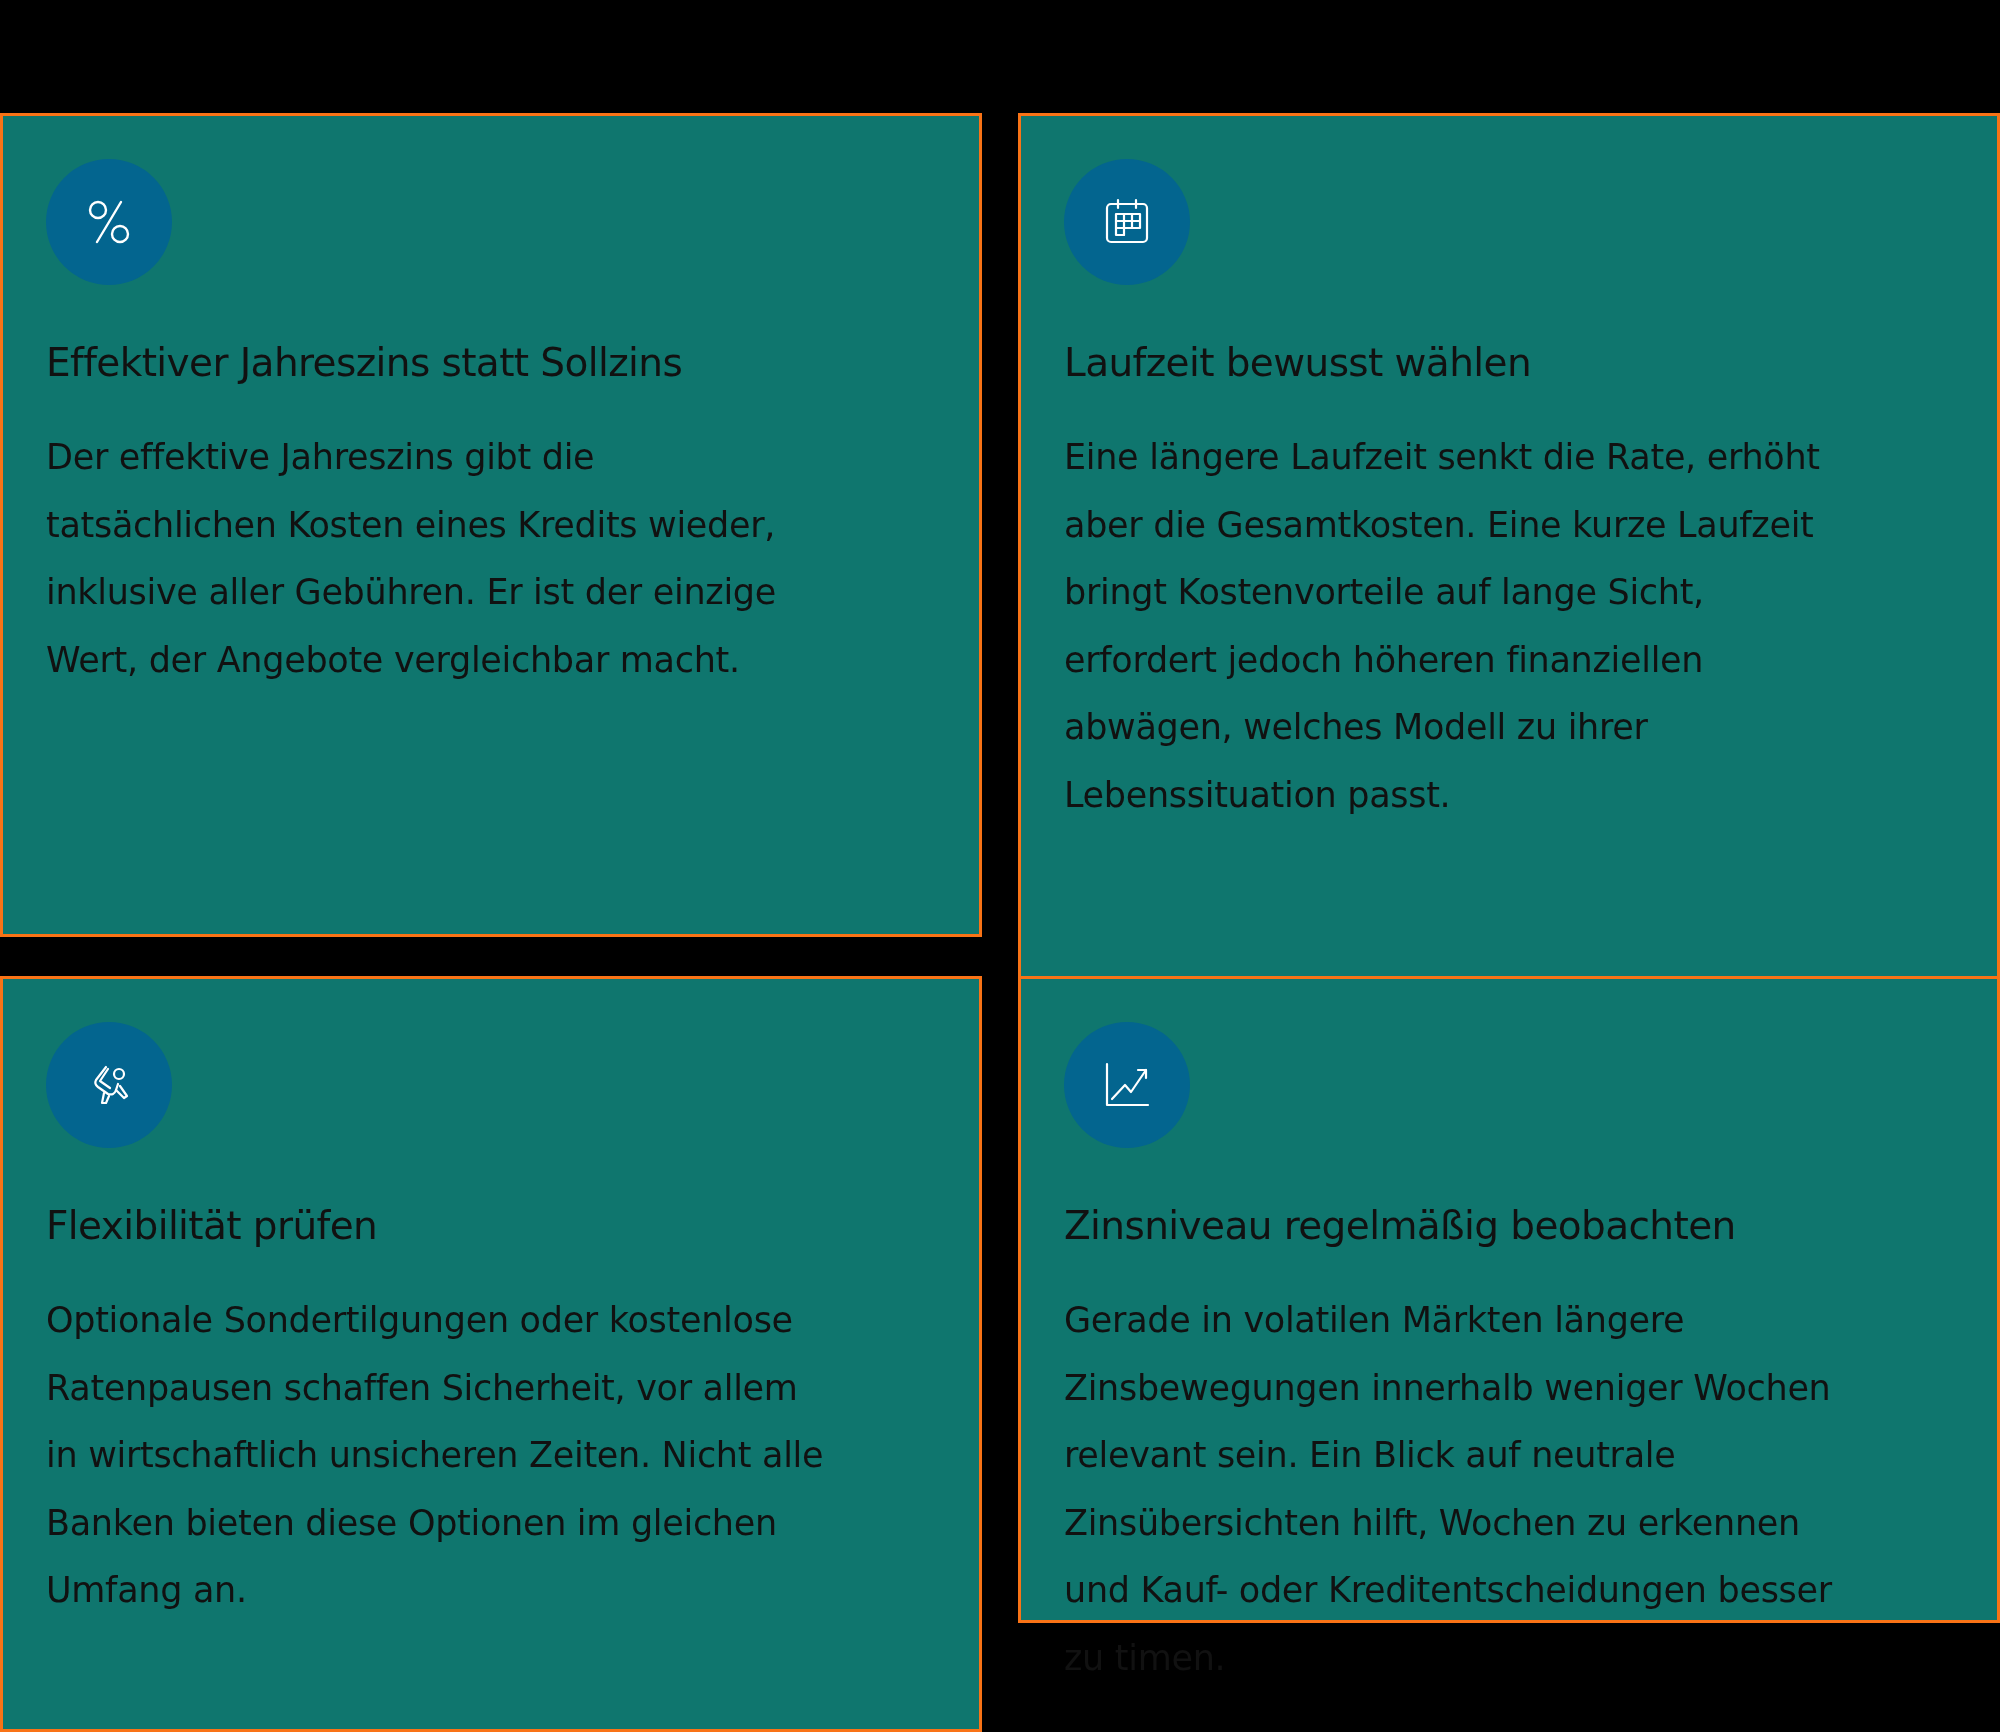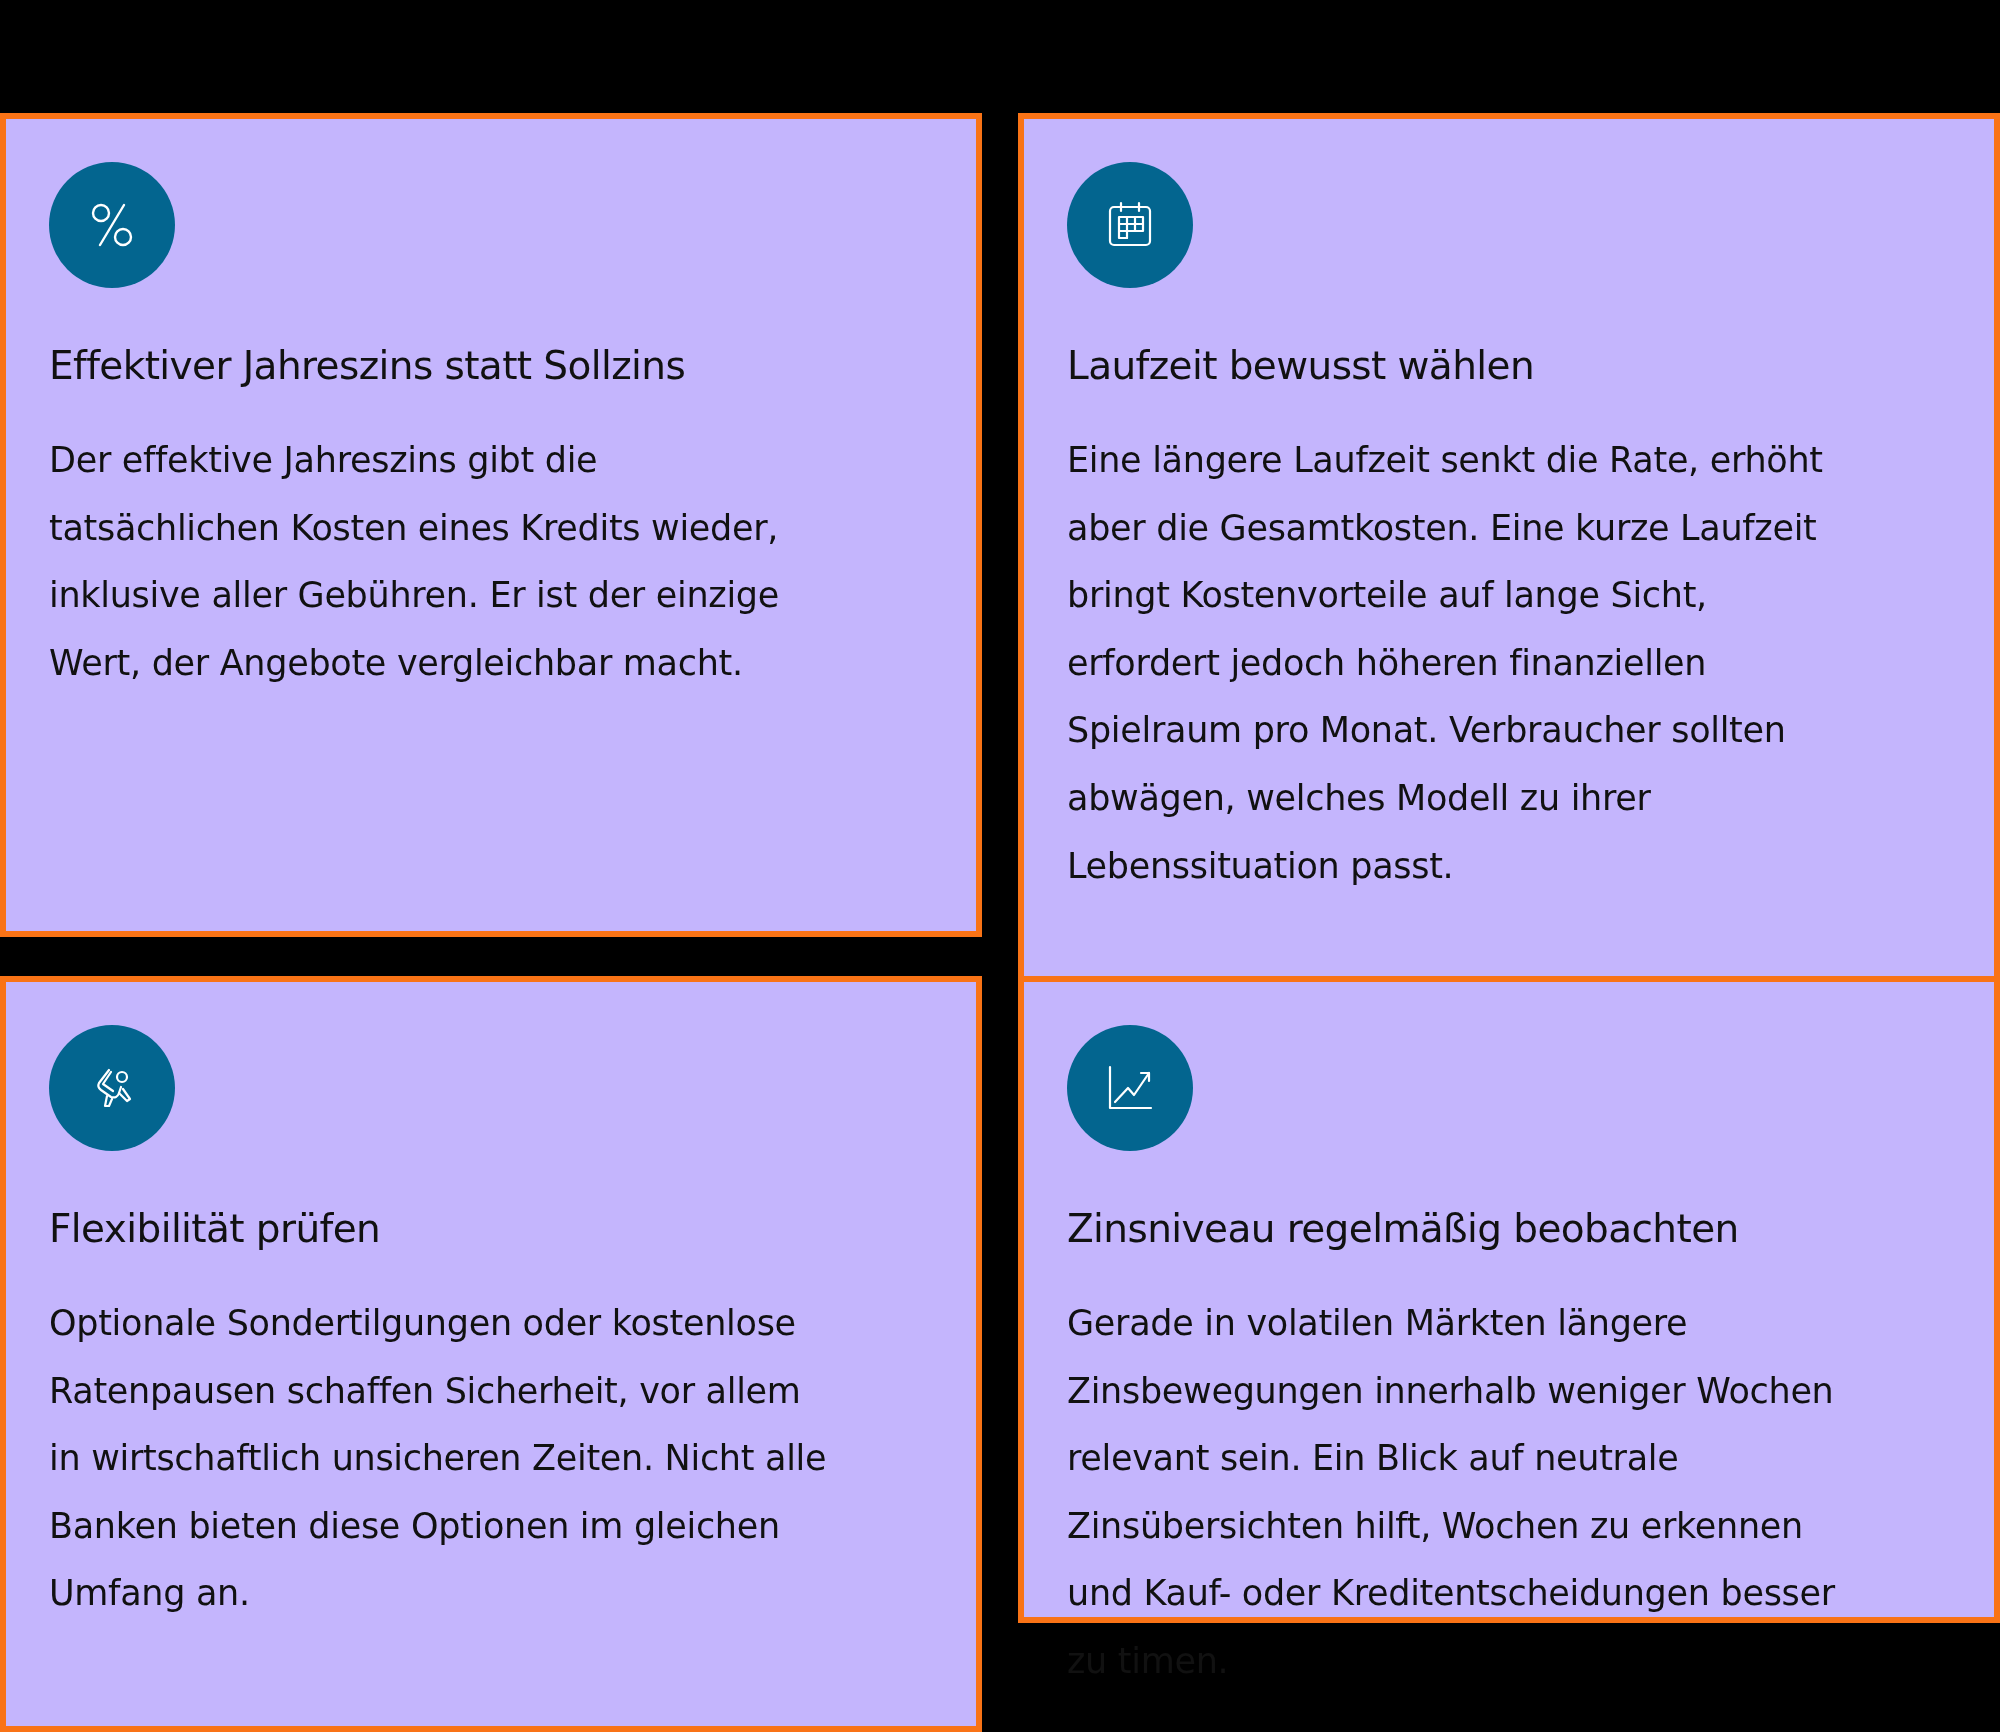--- a/index.html
+++ b/index.html
@@ -11,22 +11,22 @@
       width: 2000px;
       height: 1732px;
       position: relative;
       overflow: hidden;
       font-family: "DejaVu Sans", "Liberation Sans", sans-serif;
       color: #111111;
     }
     .card {
       position: absolute;
       box-sizing: border-box;
-      background: #c4b5fd;
-      border: 6px solid #f97316;
+      background: #0f766e;
+      border: 3px solid #f97316;
     }
     .card.c1 { left: 0px;    top: 113px; width: 982px; height: 824px; }
     .card.c2 { left: 1018px; top: 113px; width: 982px; height: 1016px; }
     .card.c3 { left: 0px;    top: 976px; width: 982px; height: 756px; }
     .card.c4 { left: 1018px; top: 976px; width: 982px; height: 647px; }
 
     .icon-circle {
       position: absolute;
       left: 43px;
       top: 43px;
@@ -103,21 +103,20 @@
       <line x1="24" y1="34" x2="48" y2="34"></line>
       <polyline points="24,41 24,48 32,48"></polyline>
     </svg>
   </div>
   <h2 class="card-title">Laufzeit bewusst wählen</h2>
   <p class="card-body">
     <span class="line">Eine längere Laufzeit senkt die Rate, erhöht</span>
     <span class="line">aber die Gesamtkosten. Eine kurze Laufzeit</span>
     <span class="line">bringt Kostenvorteile auf lange Sicht,</span>
     <span class="line">erfordert jedoch höheren finanziellen</span>
-    <span class="line">Spielraum pro Monat. Verbraucher sollten</span>
     <span class="line">abwägen, welches Modell zu ihrer</span>
     <span class="line">Lebenssituation passt.</span>
   </p>
 </div>
 
 <div class="card c3">
   <div class="icon-circle">
     <svg viewBox="0 0 70 70" fill="none" stroke="#ffffff" stroke-width="2.2" stroke-linecap="round" stroke-linejoin="round">
       <circle cx="45" cy="24" r="5"></circle>
       <path d="M32 17 L22 30 Q20 34 24 37 L34 44 Q40 46 42 40 L44 34"></path>

